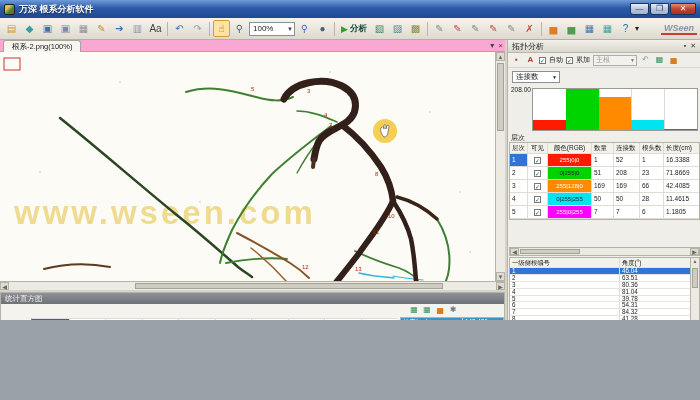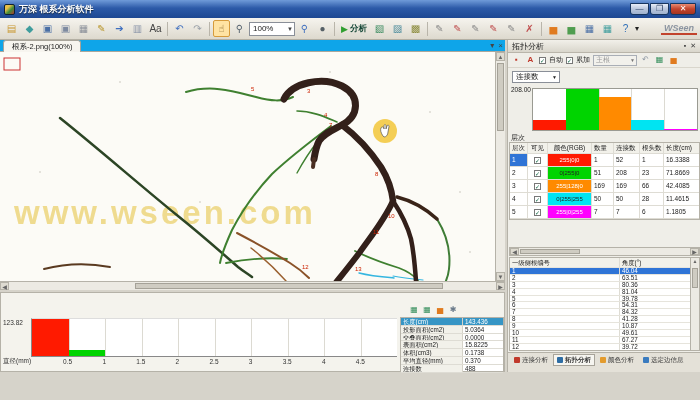--- a/index.html
+++ b/index.html
@@ -1,17 +1,17 @@
 <!DOCTYPE html>
 <html><head>
 <meta charset="utf-8">
 <style>
   *{margin:0;padding:0;box-sizing:border-box;font-family:"Liberation Sans","DejaVu Sans",sans-serif;}
   html,body{background:#9aa0a8;}
-  #app{position:relative;width:700px;height:400px;background:#d6d3ca;overflow:hidden;font-size:8px;color:#222;}
+  #app{position:relative;width:700px;height:320px;background:#d6d3ca;overflow:hidden;font-size:8px;color:#222;}
 
   
   .titlebar{position:absolute;left:0;top:0;width:700px;height:18px;
     background:linear-gradient(#6f9bd9,#2c5aa8 45%,#1d4892);display:flex;align-items:center;padding:0 4px;}
   .app-icon{width:11px;height:11px;border-radius:2px;background:linear-gradient(135deg,#e8bf4a 30%,#3f8d3a 60%,#b23b2e);margin-right:4px;border:1px solid #123;}
   .app-title{color:#fff;font-size:9px;font-weight:bold;text-shadow:0 1px 1px #123;}
   .win-btns{margin-left:auto;display:flex;gap:1px;}
   .wbtn{width:19px;height:12px;border:1px solid #17355e;border-radius:0 0 3px 3px;
     background:linear-gradient(#e8eef8,#b9c6dc 50%,#9fb2cf);color:#243a5e;font-size:8px;line-height:10px;text-align:center;}
   .wbtn.close{width:26px;background:linear-gradient(#e88a72,#c2432c 50%,#a33420);color:#fff;}
@@ -24,21 +24,21 @@
   .tbi.active{background:#ffe3a3;border-color:#d69b3c;}
   .tbsep{width:1px;height:14px;background:#b9b5aa;margin:0 2px;}
   .tbcombo{display:flex;align-items:center;width:46px;height:14px;background:#fff;border:1px solid #8a8f98;font-size:8px;padding-left:3px;}
   .tbcombo .caret{margin-left:auto;font-size:6px;color:#444;padding-right:1px;}
   .analyze{display:flex;align-items:center;gap:2px;padding:1px 3px;font-size:8.5px;font-weight:bold;color:#143;}
   .analyze .play{color:#2f9e2f;font-size:9px;}
   .brand-logo{margin-left:auto;font-size:9px;font-style:italic;font-weight:bold;color:#8b94a0;border-bottom:2px solid #c2432c;padding:0 3px;}
 
   
   .canvas-region{position:absolute;left:0;top:40px;width:505px;height:250px;background:#dedbd2;}
-  .tabbar{position:absolute;left:0;top:0;width:505px;height:12px;background:#0ea5e9;border-bottom:1px solid #aBa79c;border-bottom:1px solid #aba79c;}
+  .tabbar{position:absolute;left:0;top:0;width:505px;height:12px;background:#f9a8d4;border-bottom:1px solid #aBa79c;border-bottom:1px solid #aba79c;}
   .doc-tab{position:absolute;left:3px;top:0;height:12px;padding:1px 8px;background:#f7f5ef;border:1px solid #a8a49a;border-bottom:none;border-radius:3px 3px 0 0;font-size:7.5px;}
   .tab-btns{position:absolute;right:2px;top:1px;display:flex;gap:4px;font-size:8px;color:#444;}
   .canvas{position:absolute;left:0;top:12px;width:505px;height:229px;background:#fcfbf6;overflow:hidden;}
   .canvas svg{position:absolute;left:0;top:0;}
   .vscroll{position:absolute;left:495px;top:0;width:10px;height:229px;background:#eceae3;border-left:1px solid #b5b2a8;font-size:6px;color:#666;}
   .varrow{height:9px;text-align:center;line-height:9px;background:#dedbd1;border:1px solid #b5b2a8;}
   .varrow.down{position:absolute;bottom:0;left:0;width:9px;}
   .vthumb{position:absolute;left:1px;top:11px;width:7px;height:68px;background:#cfccc2;border:1px solid #a5a298;}
   .hscroll{position:absolute;left:0;top:241px;width:505px;height:9px;background:#eceae3;border-top:1px solid #b5b2a8;font-size:6px;color:#666;}
   .harrow{position:absolute;top:0;width:9px;height:8px;text-align:center;line-height:8px;background:#dedbd1;border:1px solid #b5b2a8;}
@@ -243,20 +243,21 @@
       </div>
     </div>
     <div class="hscroll">
       <div class="harrow" style="left:0;">◀</div>
       <div class="hthumb"></div>
       <div class="harrow" style="right:0;">▶</div>
     </div>
   </div>
 
   <div class="bottom-panel">
+    <div class="bp-header">统计直方图</div>
     <div class="hist-ylabel">123.82</div>
     <div class="hist-plot" id="hist-plot">
         <div class="hgrid" style="left: 10%;"></div>
         <div class="hgrid" style="left: 20%;"></div>
         <div class="hgrid" style="left: 30%;"></div>
         <div class="hgrid" style="left: 40%;"></div>
         <div class="hgrid" style="left: 50%;"></div>
         <div class="hgrid" style="left: 60%;"></div>
         <div class="hgrid" style="left: 70%;"></div>
         <div class="hgrid" style="left: 80%;"></div>

